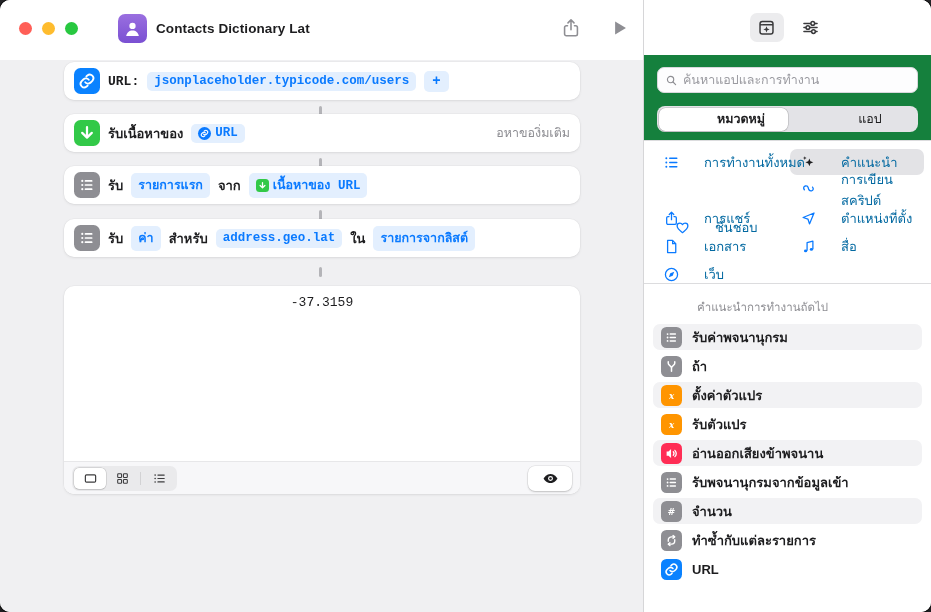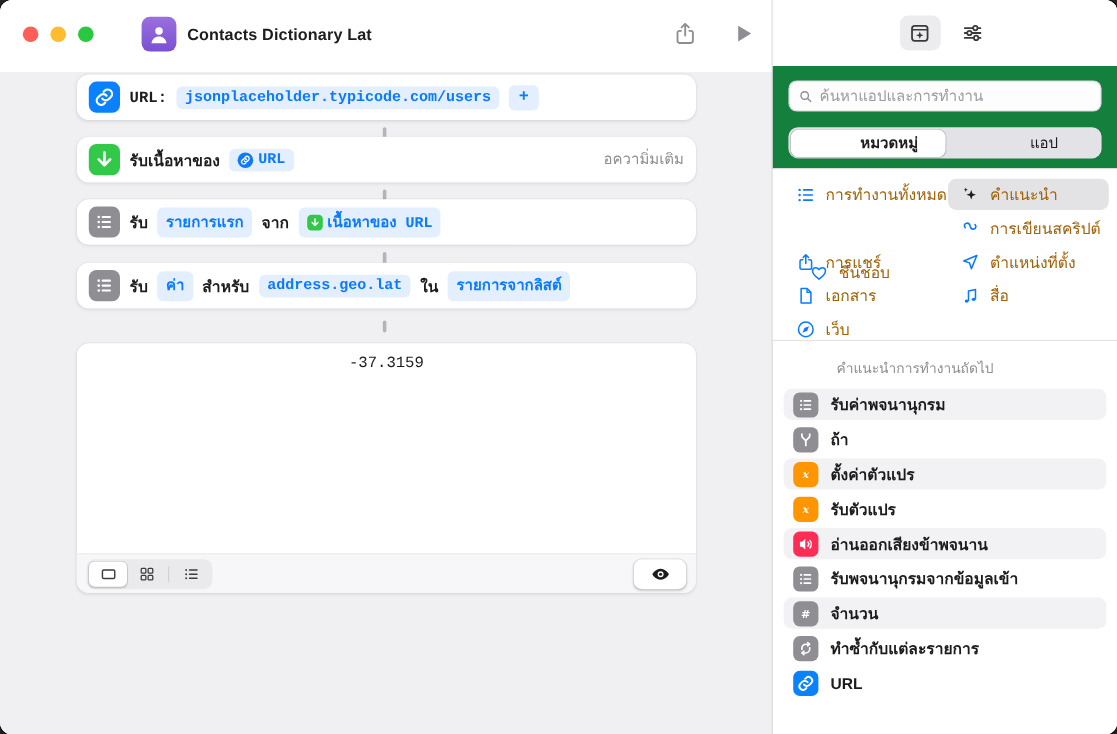--- a/index.html
+++ b/index.html
@@ -67,21 +67,21 @@
   .searchfield{ height:26px; background:#fdfdfe; border:1px solid #d8d8dc; border-radius:7px;
     display:flex; align-items:center; padding:0 7px; gap:5px; }
   .searchfield svg{ width:13px; height:13px; flex:0 0 13px; }
   .searchfield input{ border:none; outline:none; background:transparent; width:100%; font-size:12.5px; color:#1d1d1f;
     font-family:"Liberation Sans", sans-serif; }
   .searchfield input::placeholder{ color:#9b9ba1; }
   .tabseg{ margin-top:13px; height:26px; background:#e3e3e7; border-radius:8px; display:flex; padding:1.5px; }
   .tabseg .tab{ flex:1; display:flex; align-items:center; justify-content:center; font-size:12.5px; color:#1d1d1f; border-radius:6.5px;padding-left:36px; }
   .tabseg .tab.sel{ background:#fff; font-weight:700; box-shadow:0 0 0 .5px rgba(0,0,0,.2), 0 1px 2px rgba(0,0,0,.08); }
   .cats{ position:relative; height:142px; background:#fff; }
-  .catcell{ position:absolute; height:26px; display:flex; align-items:center; gap:8px; font-size:13px; color:#a16207; font-weight:500; }
+  .catcell{ position:absolute; height:26px; display:flex; align-items:center; gap:24px; font-size:13px; color:#0369a1; font-weight:500; }
   .catcell svg{ width:17px; height:17px; flex:0 0 17px; }
   .catsel{ position:absolute; left:146px; top:8px; width:134px; height:26px; background:#e3e3e6; border-radius:7px; }
   .sb-div{ height:1px; background:#dcdcde; }
   .sugg{ padding:0 9px; }
   .sugg-head{ margin:14px 0 8px 44px; font-size:11.5px; color:#8f8f94; }
   .srow{ height:26px; border-radius:7px; display:flex; align-items:center; gap:10px; padding:0 8px; margin-bottom:3px; }
   .srow.alt{ background:#f2f2f4; }
   .srow .sic{ width:21px; height:21px; border-radius:5.5px; flex:0 0 21px; display:flex; align-items:center; justify-content:center; }
   .srow .sic svg{ width:15px; height:15px; }
   .srow .slabel{ font-size:13px; font-weight:600; color:#1c1c1e; white-space:nowrap; }
@@ -147,21 +147,21 @@
         <span class="mini circle">
           <svg viewBox="0 0 24 24">
               <g fill="none" stroke="#fff" stroke-width="3" stroke-linecap="round">
             <path d="M9.6 13.6a4.9 4.9 0 0 0 7.3.4l2.5-2.5a4.9 4.9 0 0 0-6.9-6.9l-1.4 1.4"></path>
             <path d="M14.4 10.4a4.9 4.9 0 0 0-7.3-.4l-2.5 2.5a4.9 4.9 0 0 0 6.9 6.9l1.4-1.4"></path>
           </g>
             </svg>
         </span>
         <span>URL</span>
       </span>
-      <span class="more">อความิ่มเติม</span>
+      <span class="more">อหาของิ่มเติม</span>
     </div>
     <div class="dash" style="top:98px;"></div>
 
     <div class="card" style="top:106px;">
       <div class="acticon bg-gray">
         <svg viewBox="0 0 24 24">
             <g stroke="#fff" stroke-width="2.3" stroke-linecap="round">
               <path d="M10 6.5h8.2M10 12h8.2M10 17.5h8.2"></path>
             </g>
         <g fill="#fff">

